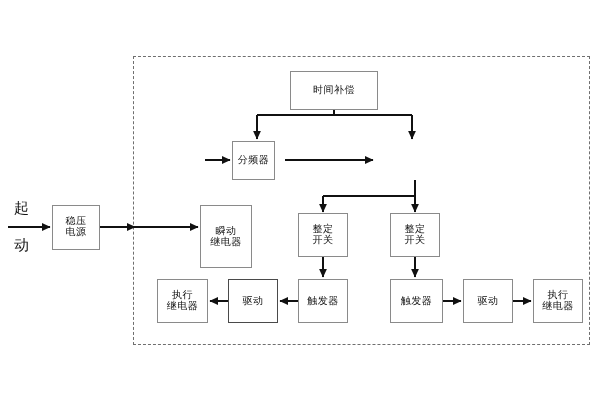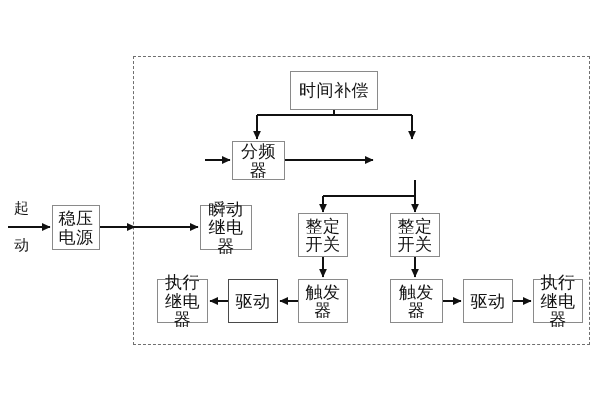--- a/index.html
+++ b/index.html
@@ -25,21 +25,21 @@
     position: absolute;
     box-sizing: border-box;
     border: 1.2px solid #8a8a8a;
     background: #ffffff;
     color: #111111;
     display: flex;
     flex-direction: column;
     align-items: center;
     justify-content: center;
     line-height: 1.08;
-    font-size: 17px;
+    font-size: 10px;
     letter-spacing: 0.5px;
     text-align: center;
     white-space: pre-line;
   }
   .node.dark {
     border-color: #4a4a4a;
   }
   svg.wires {
     position: absolute;
     left: 0;
@@ -101,30 +101,30 @@
     <path class="wire" d="M298,301 L280,301" marker-end="url(#ah)"></path>
     <path class="wire" d="M228,301 L210,301" marker-end="url(#ah)"></path>
 
     <path class="wire" d="M443,301 L461,301" marker-end="url(#ah)"></path>
     <path class="wire" d="M513,301 L531,301" marker-end="url(#ah)"></path>
   </svg>
 
   <div class="ext-label" style="left:14px; top:201px;">起</div>
   <div class="ext-label" style="left:14px; top:238px;">动</div>
 
-  <div class="node" style="left:52px; top:205px; width:48px; height:45px;">稳压
+  <div class="node" style="left:52px; top:205px; width:48px; height:45px;font-family:Liberation Mono, monospace;">稳压
 电源</div>
 
   <div class="node" style="left:290px; top:71px; width:88px; height:39px;">时间补偿</div>
 
 
-  <div class="node" style="left:232px; top:141px; width:53px; height:39px;">分频器</div>
+  <div class="node" style="left:232px; top:141px; width:43px; height:39px;">分频器</div>
 
 
-  <div class="node" style="left:200px; top:205px; width:52px; height:45px;">瞬动
+  <div class="node" style="left:200px; top:205px; width:52px; height:63px;">瞬动
 继电器</div>
 
   <div class="node" style="left:298px; top:213px; width:50px; height:44px;">整定
 开关</div>
 
   <div class="node" style="left:390px; top:213px; width:50px; height:44px;">整定
 开关</div>
 
   <div class="node" style="left:298px; top:279px; width:50px; height:44px;">触发器</div>
 

